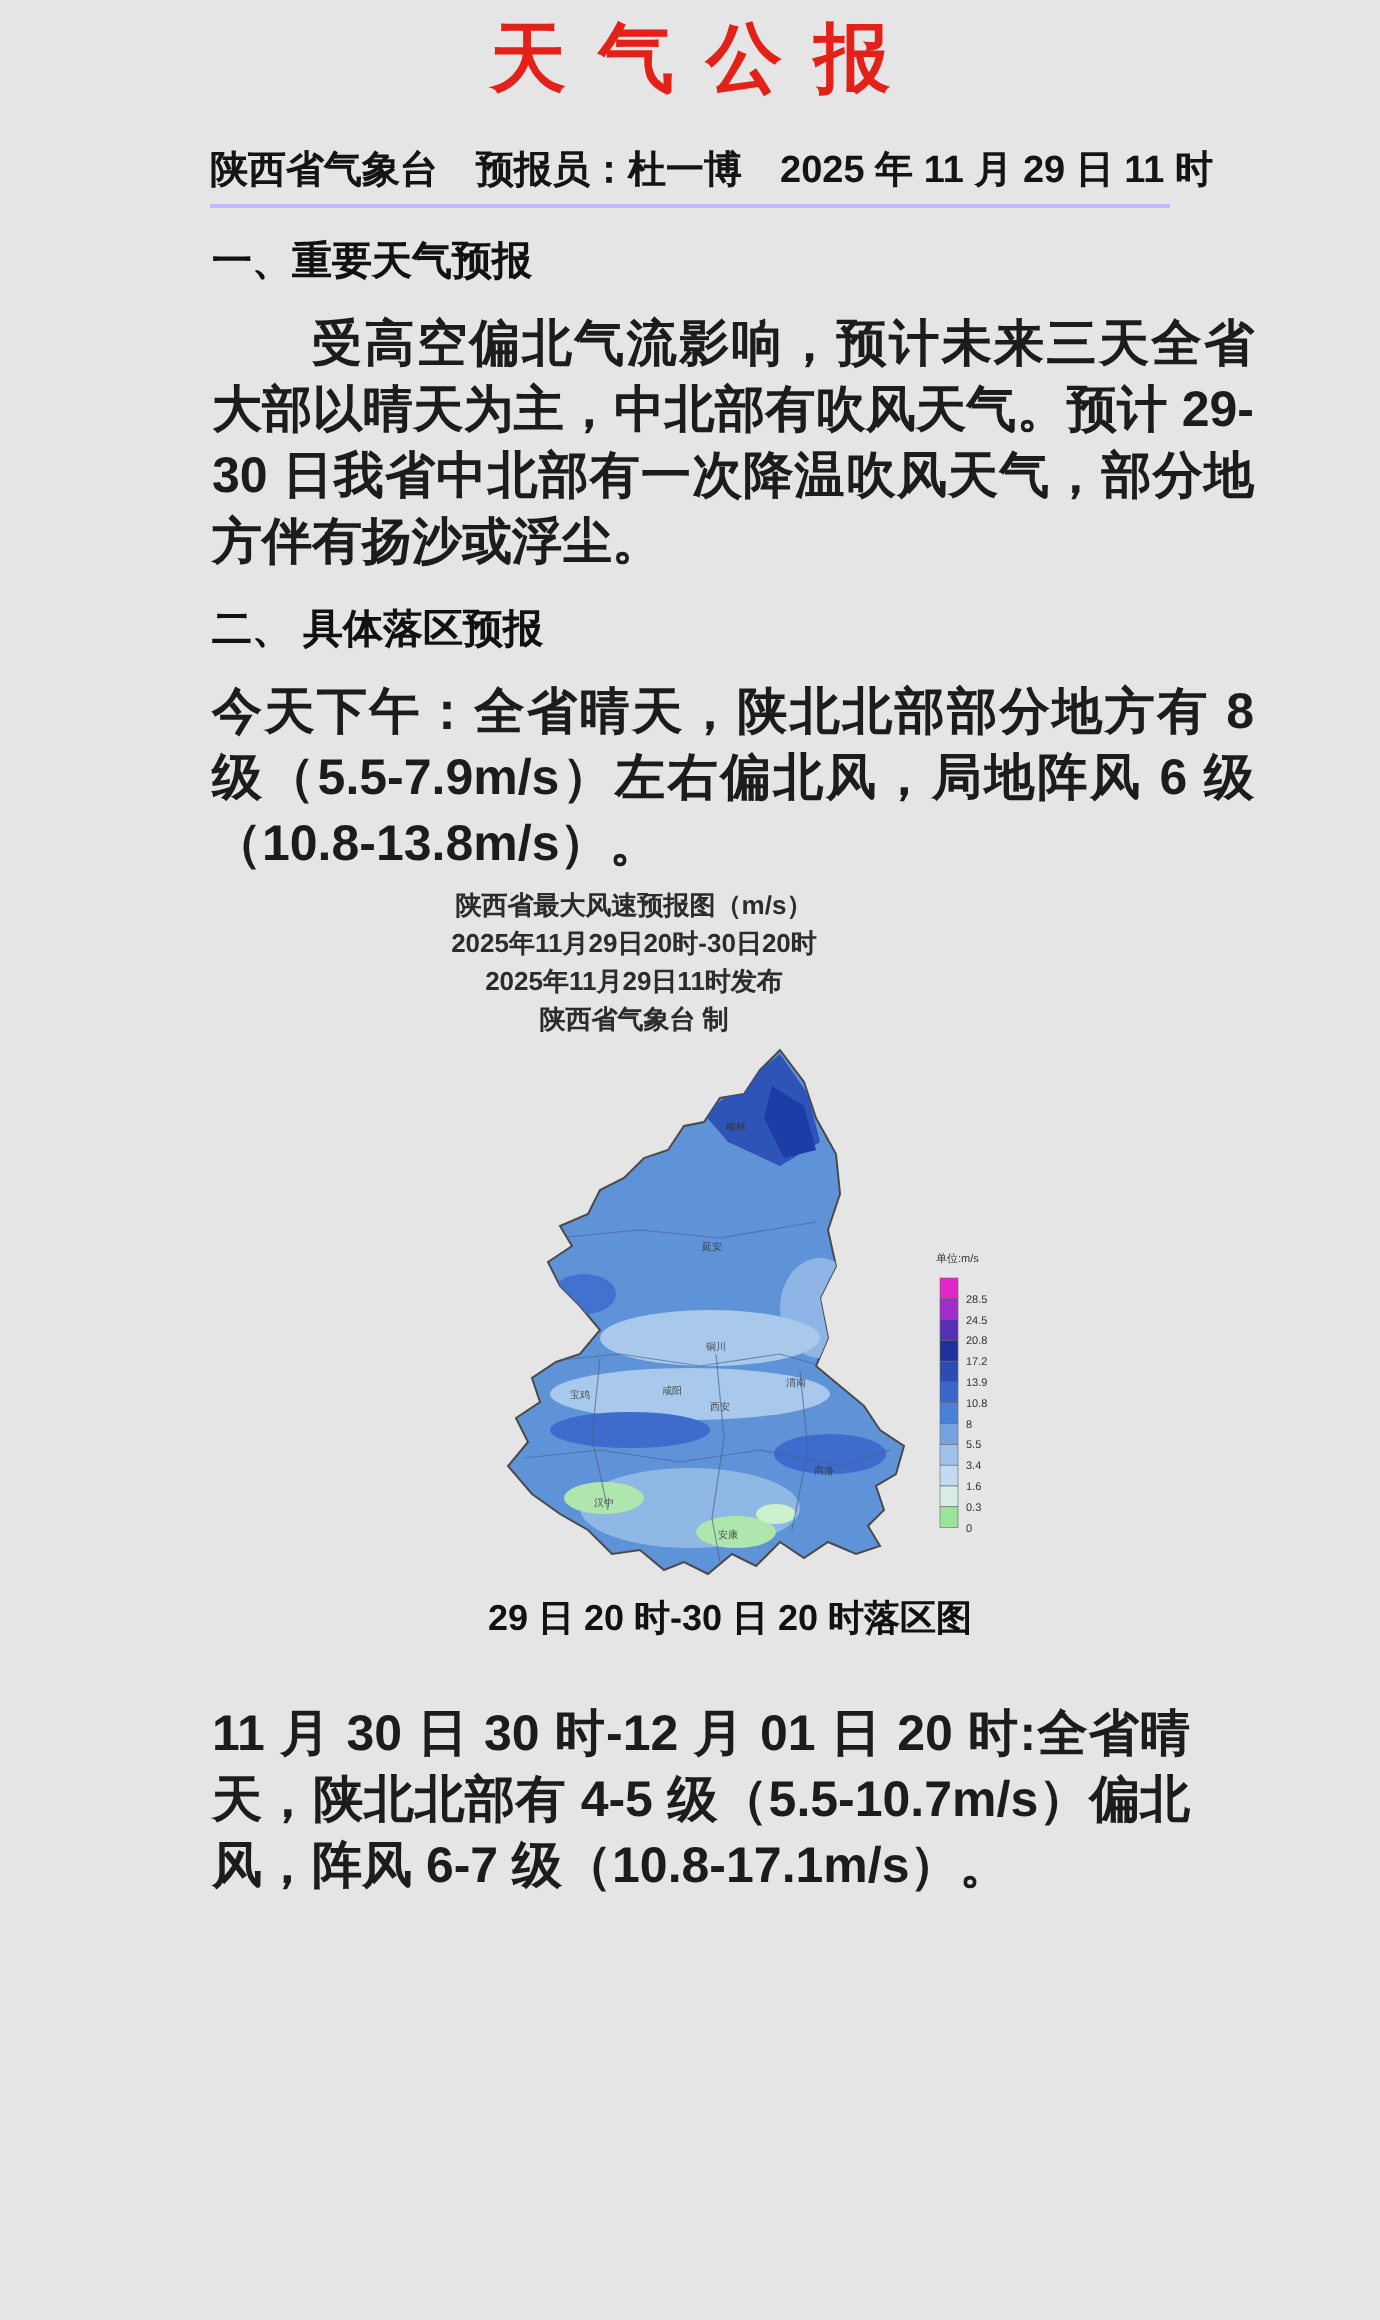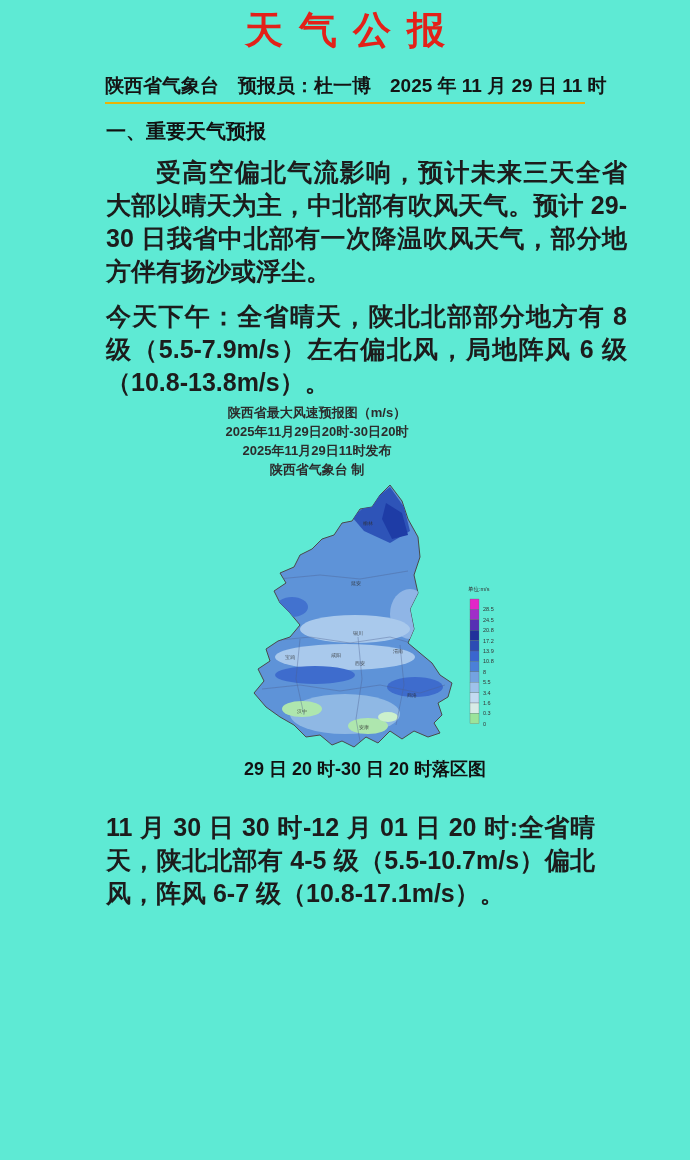--- a/index.html
+++ b/index.html
@@ -1,29 +1,29 @@
 <!DOCTYPE html>
 <html><head>
 <meta charset="utf-8">
 <style>
   html,body{margin:0;padding:0;background:#ffffff;}
   .page{
     position:relative;width:690px;height:1160px;margin:0 auto;overflow:hidden;
-    background:#5eead4;color:#1c1c1c;
+    background:#e5e5e5;color:#1c1c1c;
     font-family:"Liberation Sans",sans-serif;
   }
   .title{
     margin:6px 0 0 0;text-align:center;
     font-size:38px;font-weight:700;color:#e32119;
     letter-spacing:16px;text-indent:16px;line-height:48px;
   }
   .byline{
     margin:20px 105px 0 105px;text-align:left;
     font-size:19px;font-weight:700;color:#141414;
-    padding-bottom:4px;border-bottom:2px solid #eab308;line-height:24px;
+    padding-bottom:4px;border-bottom:2px solid #c4b5fd;line-height:24px;
     white-space:nowrap;
   }
   .content{padding:0 63px 0 106px;}
   h2.sec{
     margin:14px 0 0 0;font-size:20px;font-weight:700;color:#111;line-height:26px;
   }
   p.body{
     margin:12px 0 0 0;font-size:25px;font-weight:600;line-height:33px;
     text-align:justify;color:#1c1c1c;
   }
@@ -52,20 +52,21 @@
   <div class="byline">
     <span>陕西省气象台　预报员：杜一博　2025 年 11 月 29 日 11 时</span>
   </div>
 
   <div class="content">
 
     <h2 class="sec">一、重要天气预报</h2>
 
     <p class="body indent"><span>受高空偏北气流影响，预计未来三天全省大部以晴天为主，中北部有吹风天气。预计 29-30 日我省中北部有一次降温吹风天气，部分地方伴有扬沙或浮尘。</span></p>
 
+    <h2 class="sec">二、 具体落区预报</h2>
 
     <p class="body"><span class="lead">今天下午：</span><span>全省晴天，陕北北部部分地方有 8 级（5.5-7.9m/s）左右偏北风，局地阵风 6 级（10.8-13.8m/s）。</span></p>
 
 
   </div>
 
   <div class="map-title">
     <div>陕西省最大风速预报图（m/s）</div>
     <div>2025年11月29日20时-30日20时</div>
     <div>2025年11月29日11时发布</div>

